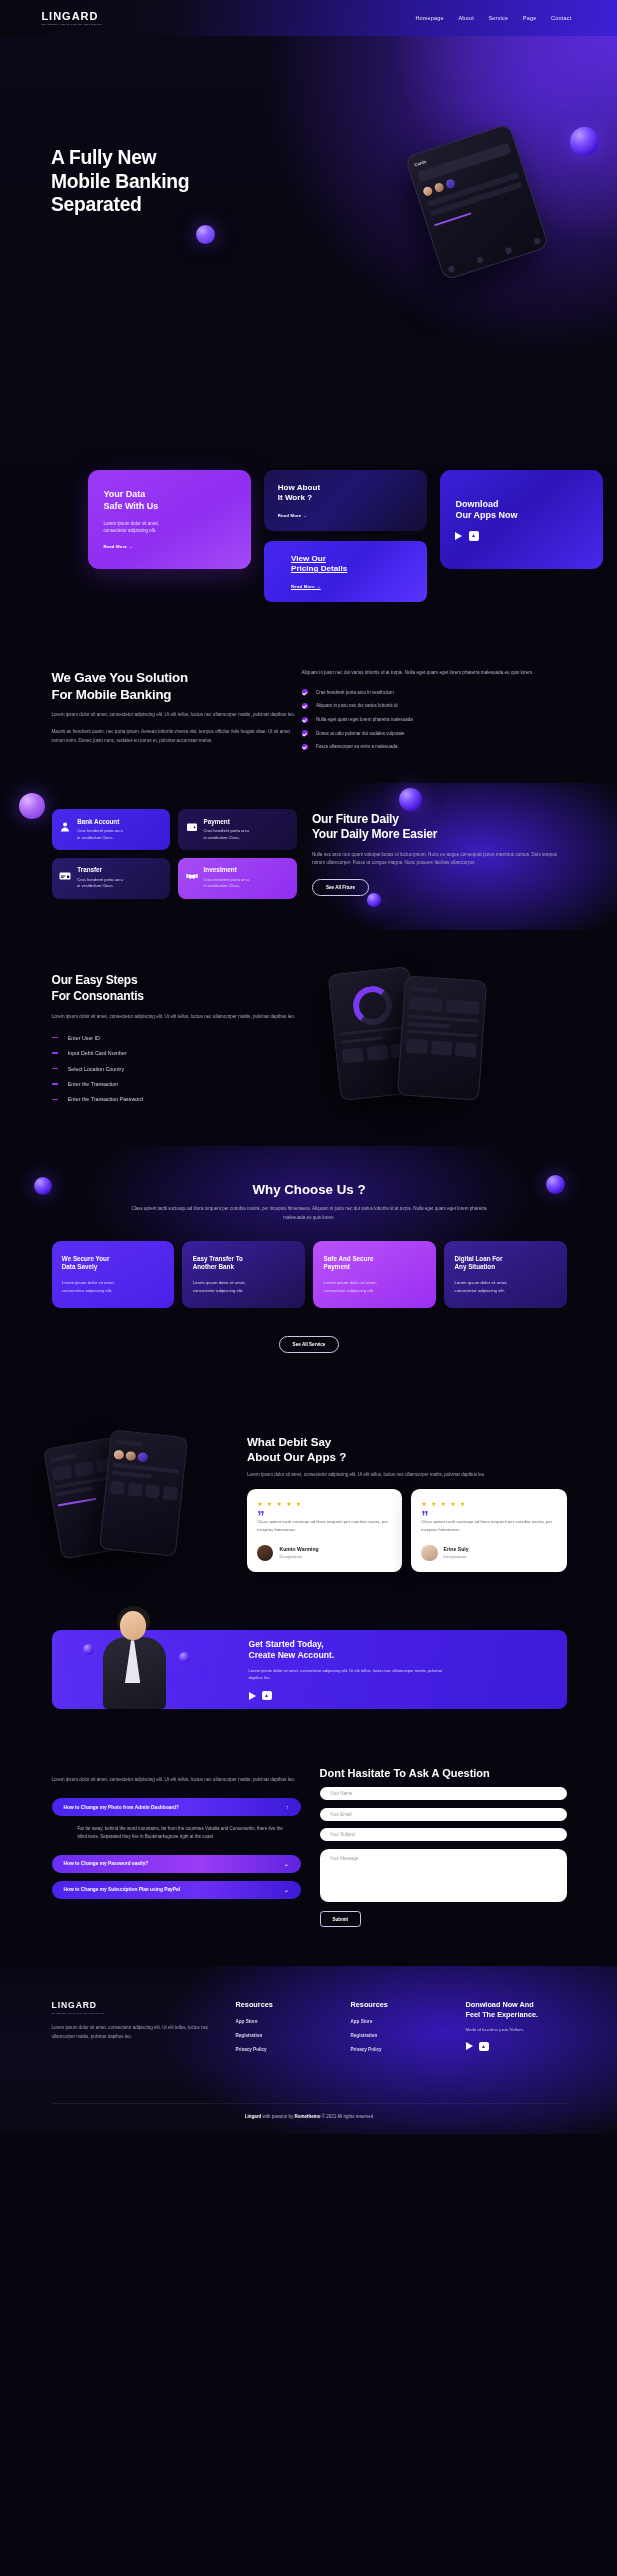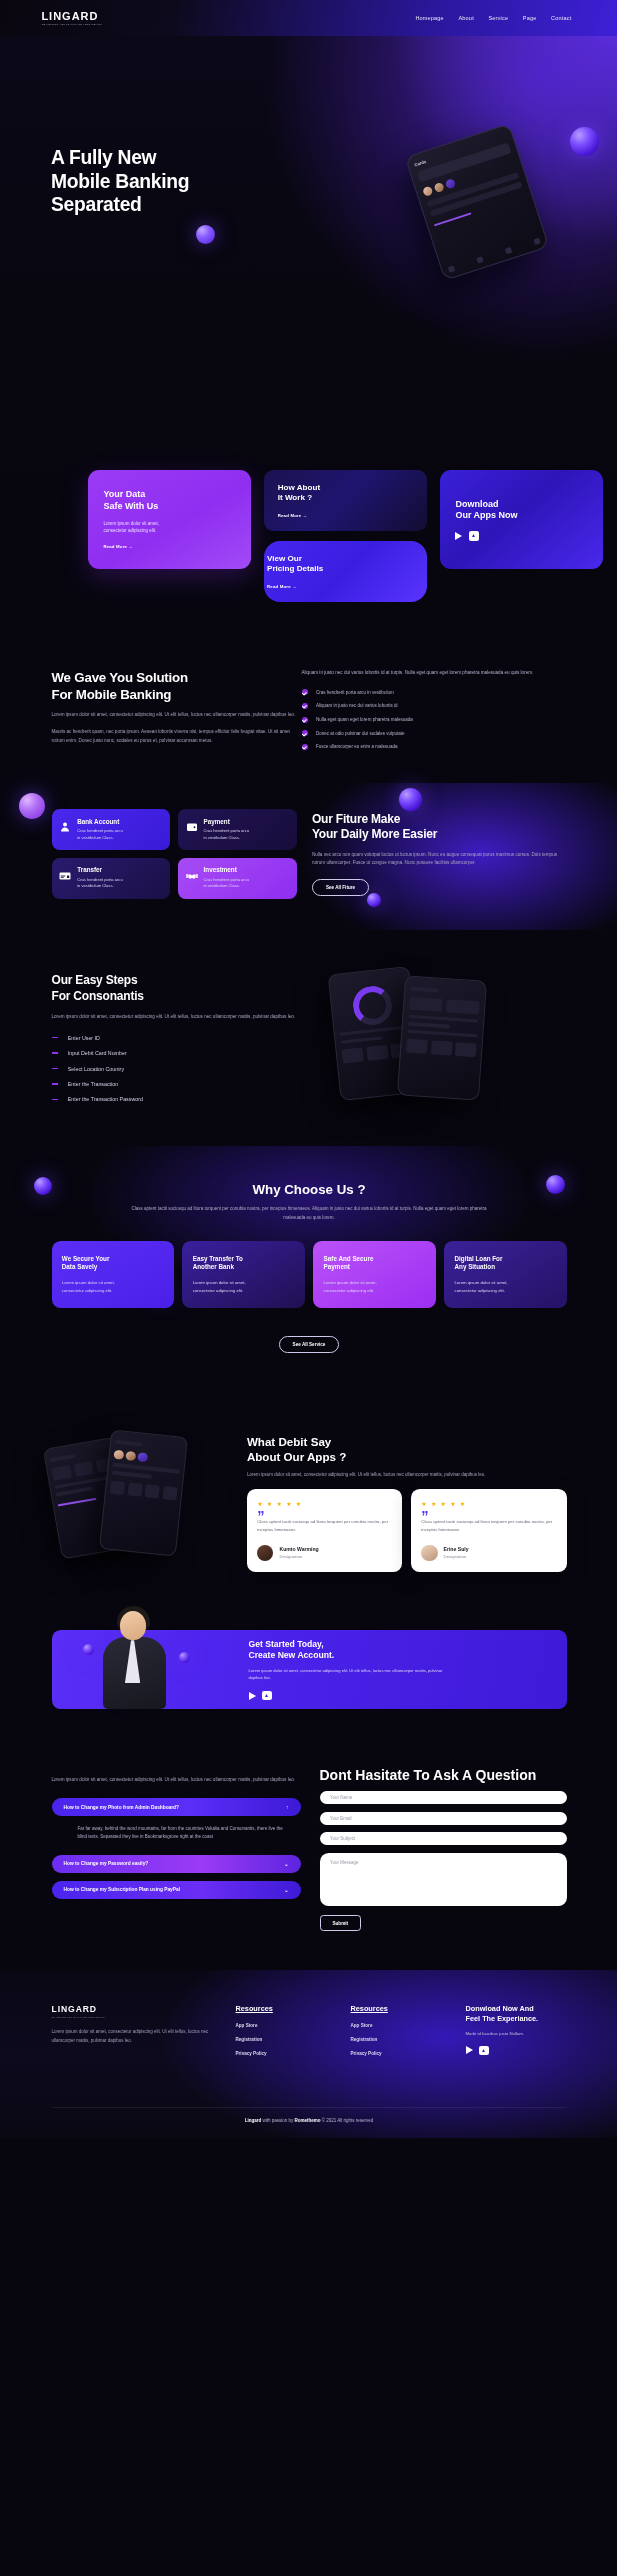--- a/index.html
+++ b/index.html
@@ -100,21 +100,21 @@
     background: linear-gradient(150deg, #9b3bf5 0%, #8f2ef0 55%, #a24bf7 100%);
     border-radius: 11px; padding: 19px 15.4px 17px; min-height: 99px;
     box-shadow: 0 8.6px 26px rgba(140,45,240,.25);
   }
   .card-indigo {
     background: linear-gradient(135deg, #1b1250 0%, #1f1570 48%, #120d33 100%);
     border-radius: 9.4px; padding: 13px 13.7px; min-height: 45px;
   }
   .card-blue {
     background: linear-gradient(135deg, #4526ef 0%, #3a1ee0 50%, #5a34ff 100%);
-    border-radius: 16px; padding: 13px 3px; min-height: 45px;
+    border-radius: 8px; padding: 13px 27px; min-height: 45px; text-decoration: underline;
   }
   .card-blue-tall {
     background: linear-gradient(140deg, #3a20d8 0%, #2d15b8 45%, #4a28ec 100%);
     border-radius: 11px; padding: 26px 15.4px; min-height: 99px;
     display: flex; flex-direction: column; justify-content: center;
   }
   .card-col { display: flex; flex-direction: column; gap: 9.4px; }
   .card-h { font-size: 8.1px; font-weight: 700; line-height: 1.28; color: #fff; }
   .card-h.lg { font-size: 9px; }
   .card-p { font-size: 4.5px; color: #eadcff; line-height: 1.7; margin-top: 7.7px; }
@@ -285,21 +285,21 @@
   .acc-head {
     border-radius: 857px; padding: 6px 12px; display: flex; align-items: center;
     justify-content: space-between; font-size: 4.8px; font-weight: 700; color: #fff;
   }
   .acc-1 { background: linear-gradient(90deg, #4a24ee 0%, #5c2ef8 55%, #3d1ad6 100%); }
   .acc-2 { background: linear-gradient(90deg, #6b2ef0 0%, #9b3bf5 60%, #5d24e0 100%); }
   .acc-3 { background: linear-gradient(90deg, #4a24ee 0%, #6b2ef5 60%, #3d1ad6 100%); }
   .acc-body { font-size: 4.5px; color: #b4aecb; line-height: 1.95; padding: 8.6px 12px 5.1px 26px; }
   .chev { font-size: 5.1px; color: #fff; }
 
-  .form-h { font-size: 14px; font-weight: 700; }
+  .form-h { font-size: 11px; font-weight: 700; }
   .field {
     background: #fff; border-radius: 857px; height: 13px; margin-top: 7.7px;
     display: flex; align-items: center; padding: 0 10.3px;
     font-size: 4.5px; color: #9b98a8;
   }
   .field.msg { border-radius: 8.6px; height: 53px; align-items: flex-start; padding-top: 6.9px; }
   .submit {
     margin-top: 9.4px; display: inline-block; border: 0.9px solid #cfc8ea; border-radius: 3.4px;
     padding: 4.3px 12px; font-size: 4.6px; font-weight: 700; color: #fff;
   }
@@ -308,21 +308,21 @@
   .footer {
     position: relative; padding: 34px 0 15.4px;
     background:
       radial-gradient(ellipse 395px 172px at 72% 40%, rgba(58,26,200,.9) 0%, rgba(58,26,200,0) 72%),
       linear-gradient(180deg, #0a0714 0%, #0d0a1e 50%, #0a0813 100%);
   }
   .footer-grid { display: grid; grid-template-columns: 172px 103px 103px 1fr; gap: 12px; }
   .f-logo { font-size: 8.6px; font-weight: 700; letter-spacing: 0.9px; }
   .f-logo-sub { font-size: 1.9px; color: #9a95ad; letter-spacing: 0.3px; margin-top: 1.7px; }
   .f-p { font-size: 4.5px; color: #a49eba; line-height: 1.9; margin-top: 10.3px; }
-  .f-h { font-size: 7.3px; font-weight: 700; text-decoration: underline; }
+  .f-h { font-size: 7.3px; font-weight: 700; }
   .f-links { margin-top: 10.3px; display: flex; flex-direction: column; gap: 8.6px; }
   .f-links a { font-size: 4.6px; color: #ddd7ef; text-decoration: none; font-weight: 600; }
   .f-cta-h { font-size: 7.3px; font-weight: 700; line-height: 1.35; }
   .f-cta-p { font-size: 4.3px; color: #c2bcd8; margin-top: 7.7px; }
   .copy {
     margin-top: 51px; border-top: 0.9px solid rgba(255,255,255,.07); padding-top: 10.3px;
     text-align: center; font-size: 4.5px; color: #b9b3cd;
   }
   .copy b { color: #fff; }
 </style>
@@ -532,21 +532,21 @@
               <div>Cras hendrerit porta arcu</div>
               <div>in vestibulum Class.</div>
             </div>
           </div>
         </div>
 
       </div>
 
       <div>
         <h2 class="sec-h sm">
-          <div>Our Fiture Make</div>
+          <div>Our Fiture Daily</div>
           <div>Your Daily More Easier</div>
         </h2>
         <p class="body-p">Nulla nec arcu non quam volutpat luctus ut luctus ipsum. Nunc eu augue consequat purus maximus cursus. Duis tempus rutrum ullamcorper. Fusce ut congue magna. Nunc posuere facilisis ullamcorper.</p>
         <div class="btn-outline">See All Fiture</div>
       </div>
     </div>
   </div>
 
   <div class="sec sec-pad">
     <div class="wrap steps-grid">

